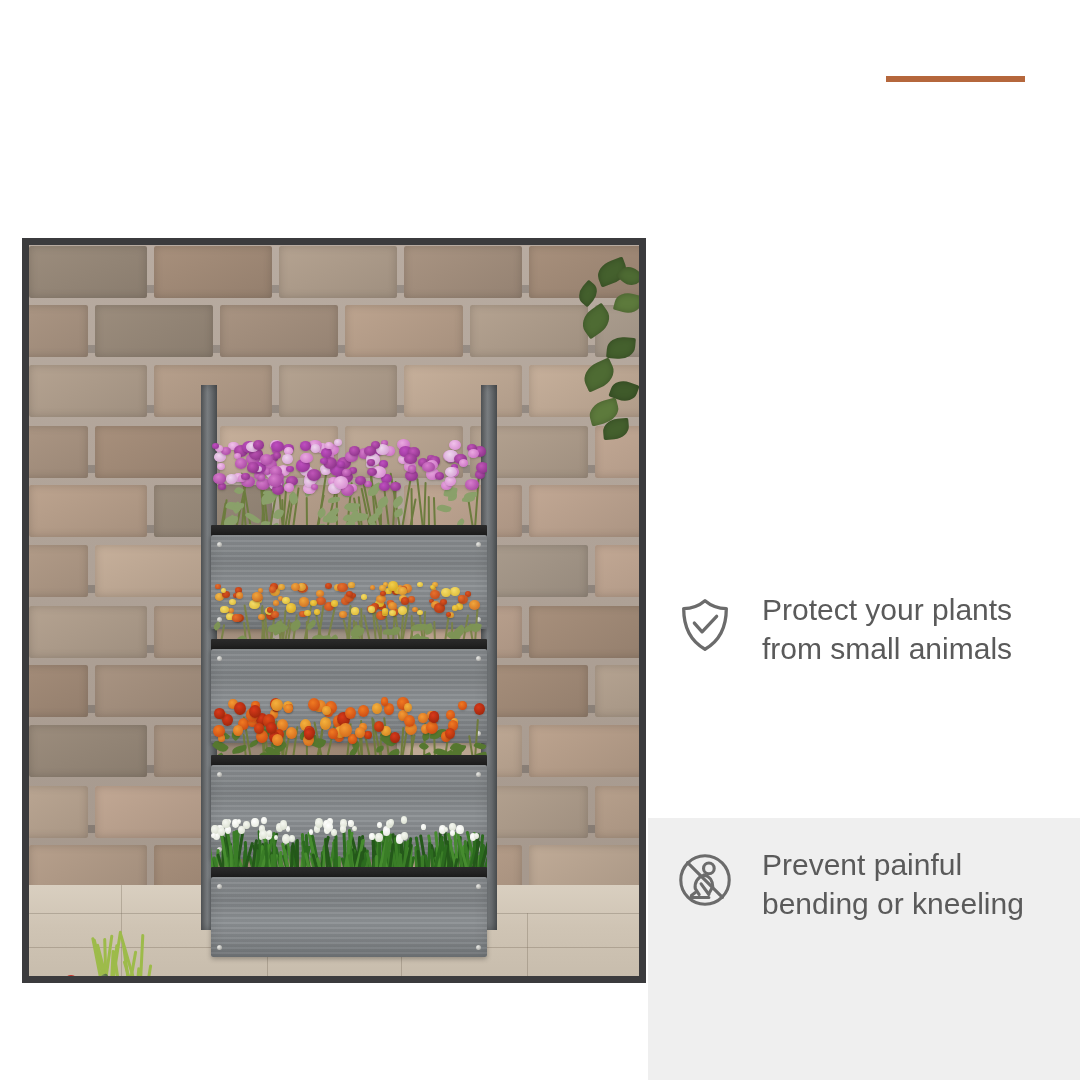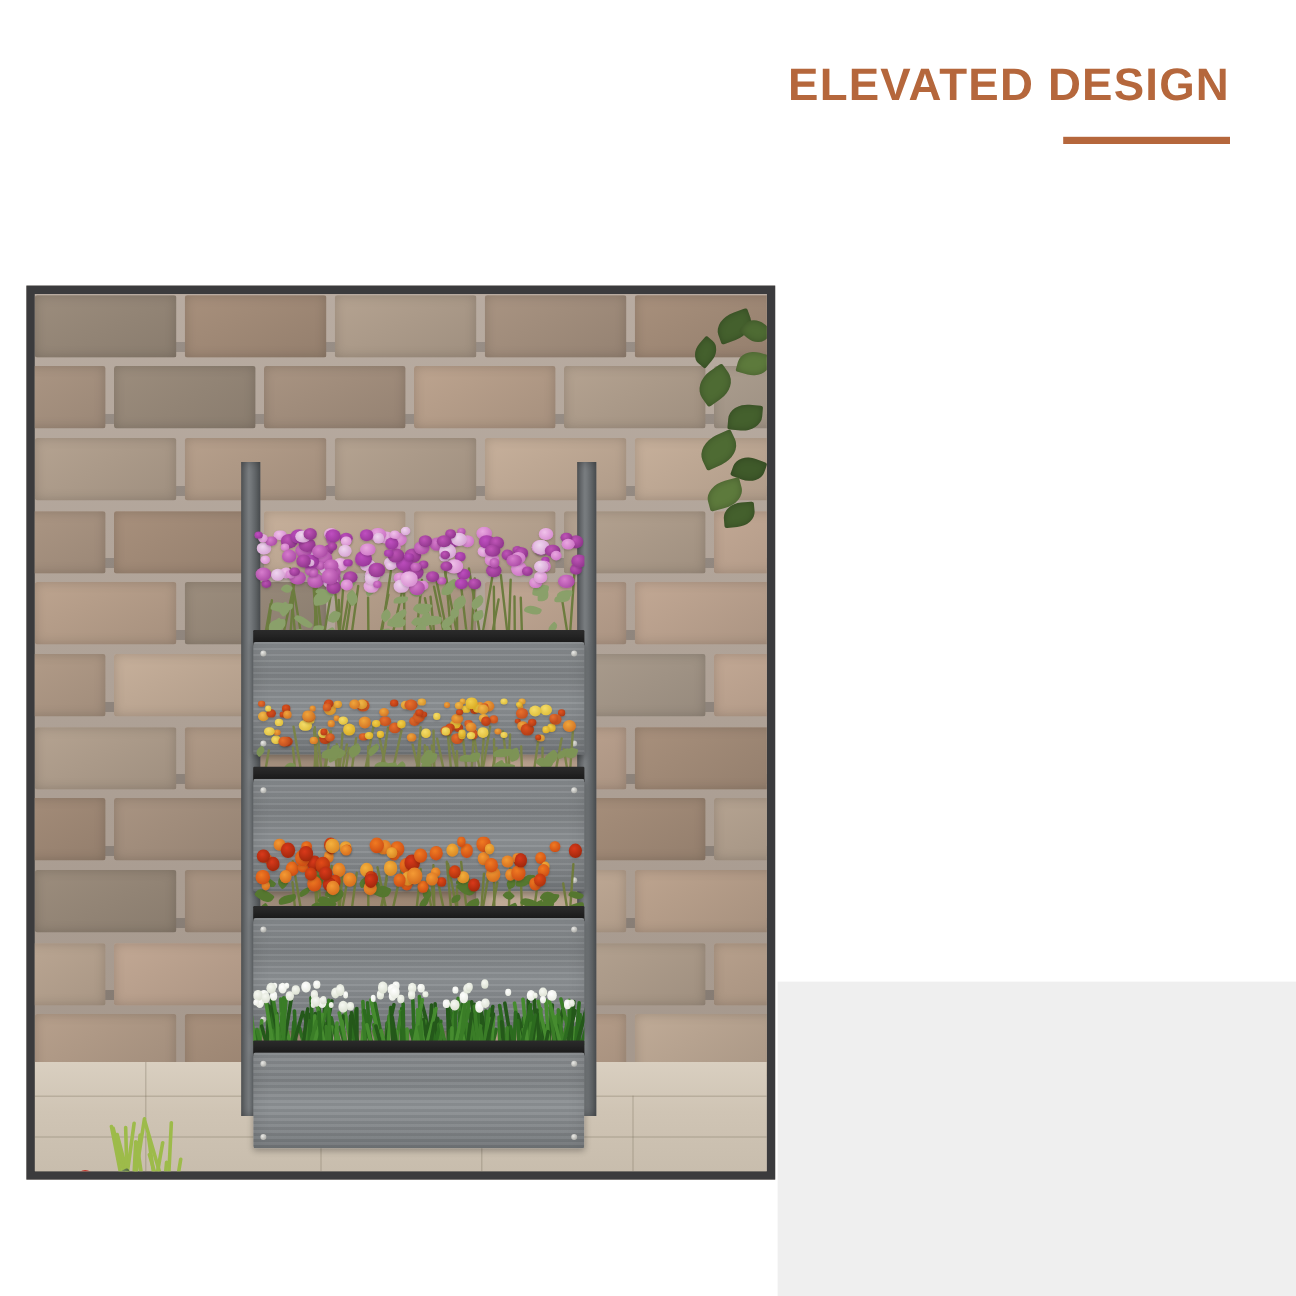--- a/index.html
+++ b/index.html
@@ -119,21 +119,20 @@
   .blade{position:absolute;width:3px;background:#2f6b22;border-radius:2px 2px 0 0;}
 </style>
 </head>
 <body>
 
 <div class="stage">
 
   <div class="gray-band"></div>
 
   <div class="headline-wrap">
-    <div class="headline">ELEVATED DESIGN</div>
     <div class="headline-rule"></div>
   </div>
 
   <div class="photo">
     <div class="photo-inner">
 
       <div class="wall">
         <div class="bricks" id="bricks">
             <div class="brick" style="left:0px;top:1px;width:118px;height:52px;background:linear-gradient(154deg,#9c8d7d,rgba(0,0,0,.12)),#9c8d7d;"></div>
             <div class="brick" style="left:125px;top:1px;width:118px;height:52px;background:linear-gradient(154deg,#a8907c,rgba(0,0,0,.12)),#a8907c;"></div>
@@ -1173,15 +1172,40 @@
         <div class="board" style="top:492px;height:80px;">
           <span class="screw" style="left:6px;bottom:7px;"></span>
           <span class="screw" style="right:6px;bottom:7px;"></span>
         </div>
       </div>
 
     </div>
   </div>
 
 
-
+  <div class="feature" id="feature-2">
+    <span class="ic">
+      <svg viewBox="0 0 64 64" fill="none" stroke="#6b6b6b" stroke-width="3.4" stroke-linecap="round" stroke-linejoin="round">
+        <path d="M32 7 C25 13 17 15 10 15 C10 34 16 48 32 57 C48 48 54 34 54 15 C47 15 39 13 32 7 Z"></path>
+        <path d="M21 30 L29 39 L44 23"></path>
+      </svg>
+    </span>
+    <span class="txt">Protect your plants
+from small animals</span>
+  </div>
+
+  <div class="feature" id="feature-3">
+    <span class="ic">
+      <svg viewBox="0 0 64 64" fill="none" stroke="#6b6b6b" stroke-width="3.2" stroke-linecap="round" stroke-linejoin="round">
+        <circle cx="32" cy="32" r="25"></circle>
+        <line x1="14" y1="14" x2="50" y2="50"></line>
+        <circle cx="36" cy="20" r="5.5"></circle>
+        <path d="M31 27 C24 29 21 35 22 41 L26 47"></path>
+        <path d="M31 27 C37 28 40 33 40 39 L36 46"></path>
+        <path d="M22 45 L18 48 L18 50 L36 50"></path>
+        <path d="M28 36 L36 47"></path>
+      </svg>
+    </span>
+    <span class="txt">Prevent painful
+bending or kneeling</span>
+  </div>
 
 </div>
 
 </body></html>

